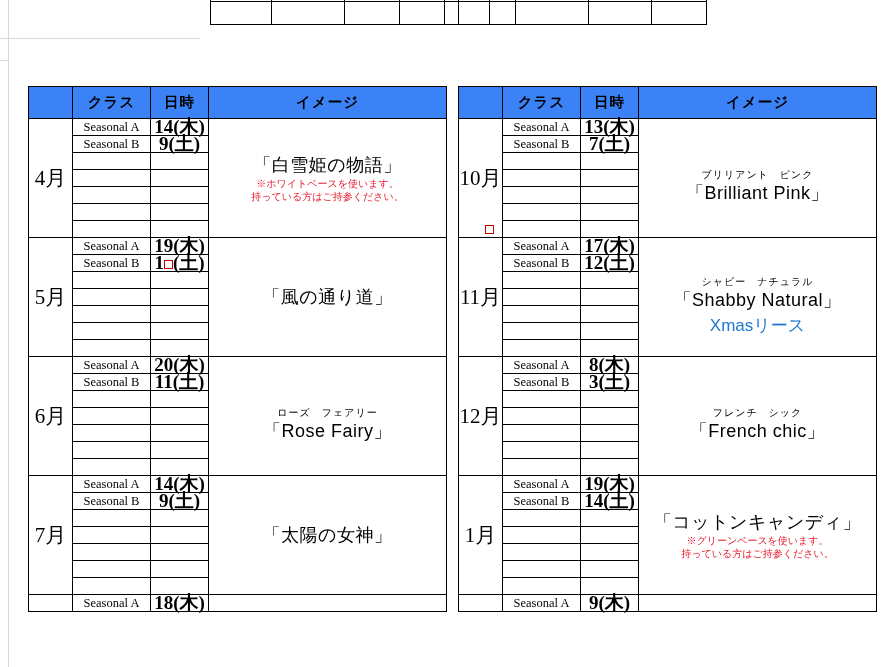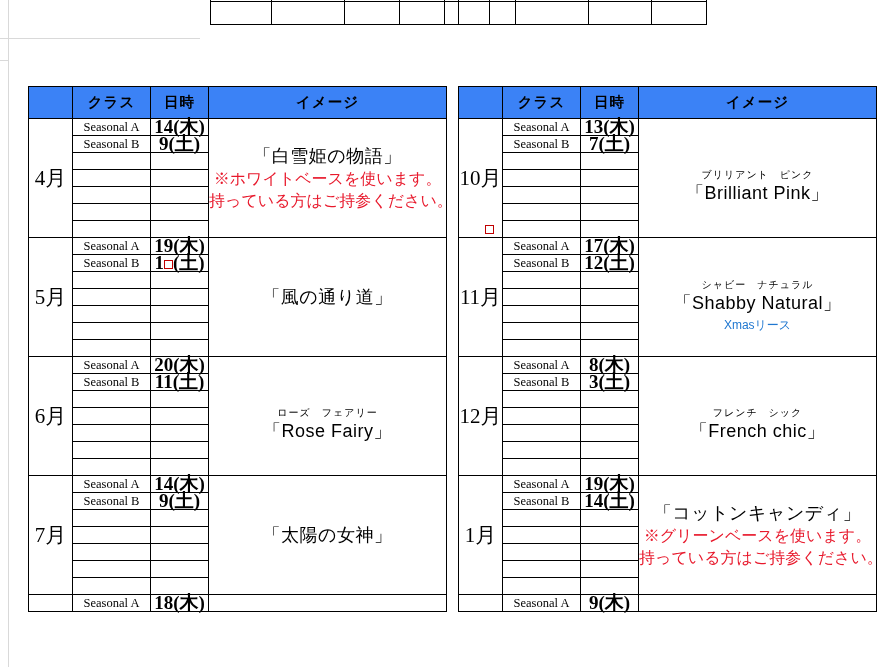--- a/index.html
+++ b/index.html
@@ -136,29 +136,29 @@
   .ruby {
     font-size: 10px;
     font-family: "Liberation Sans", sans-serif;
     letter-spacing: 1px;
     display: block;
     margin-bottom: -1px;
     margin-top: 17px;
   }
   .note {
     color: #e8192c;
-    font-size: 16px;
+    font-size: 10px;
     font-family: "Liberation Sans", sans-serif;
     line-height: 1.35;
     margin-top: 0;
     white-space: nowrap;
   }
   .sub-blue {
     color: #1f77d0;
-    font-size: 12px;
+    font-size: 17px;
     font-family: "Liberation Sans", sans-serif;
     margin-top: 2px;
   }
 
   
   .marker {
     display: inline-block;
     width: 7px;
     height: 7px;
     border: 1px solid #c00000;

